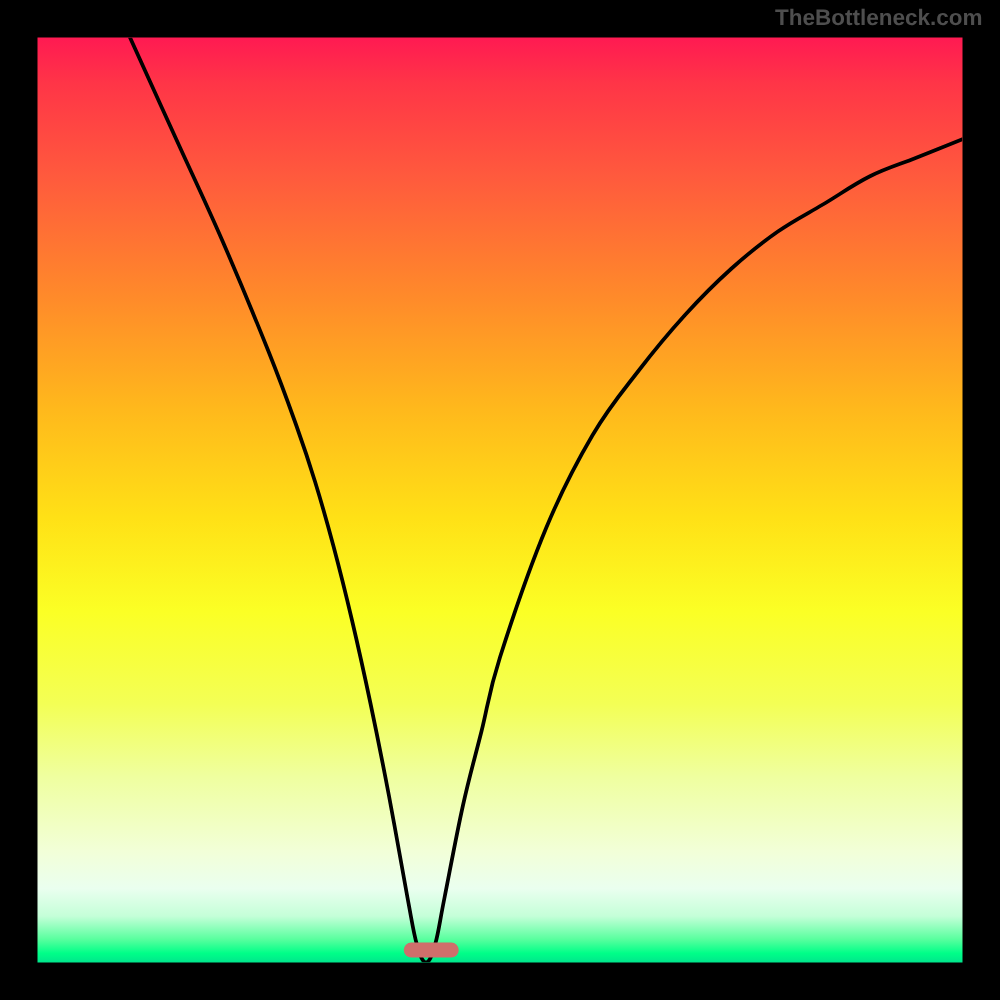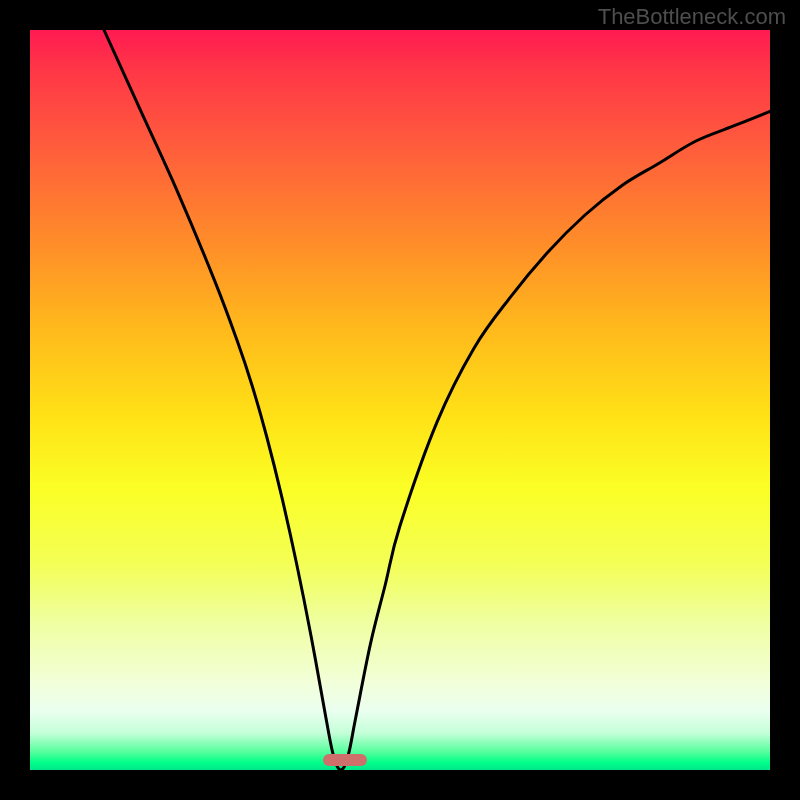--- a/index.html
+++ b/index.html
@@ -9,22 +9,22 @@
     height: 800px;
     background: #000;
     position: relative;
     font-family: Arial, sans-serif;
   }
   .watermark {
     position: absolute;
     top: 4px;
     right: 14px;
     color: #4e4e4e;
-    font-size: 22px;
-    font-weight: 400;
+    font-size: 18px;
+    font-weight: 700;
     z-index: 10;
   }
   .plot-area {
     position: absolute;
     left: 30px;
     top: 30px;
     width: 740px;
     height: 740px;
     overflow: hidden;
     background: linear-gradient(to bottom,

